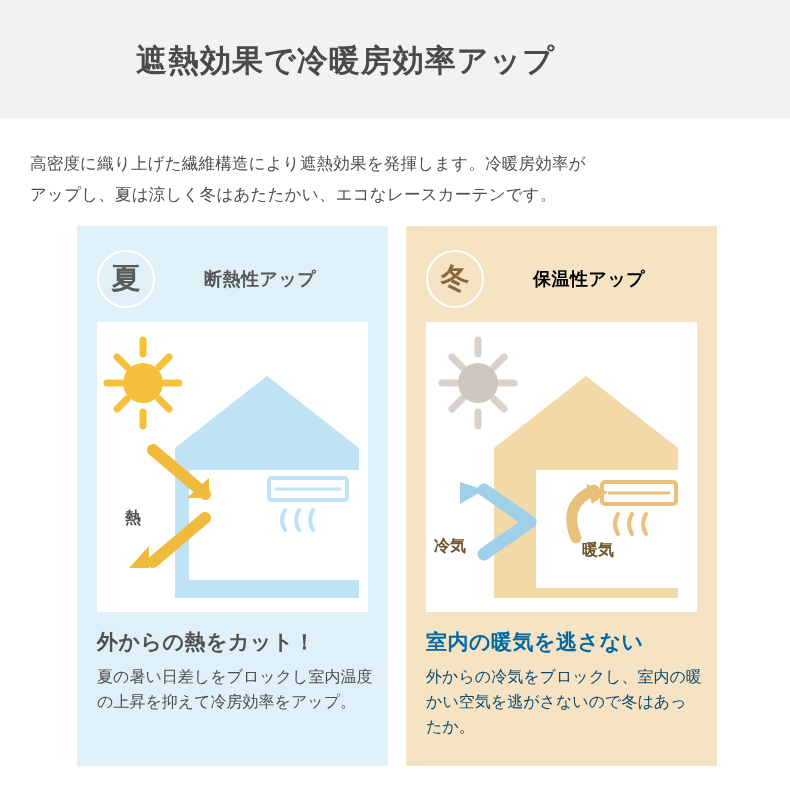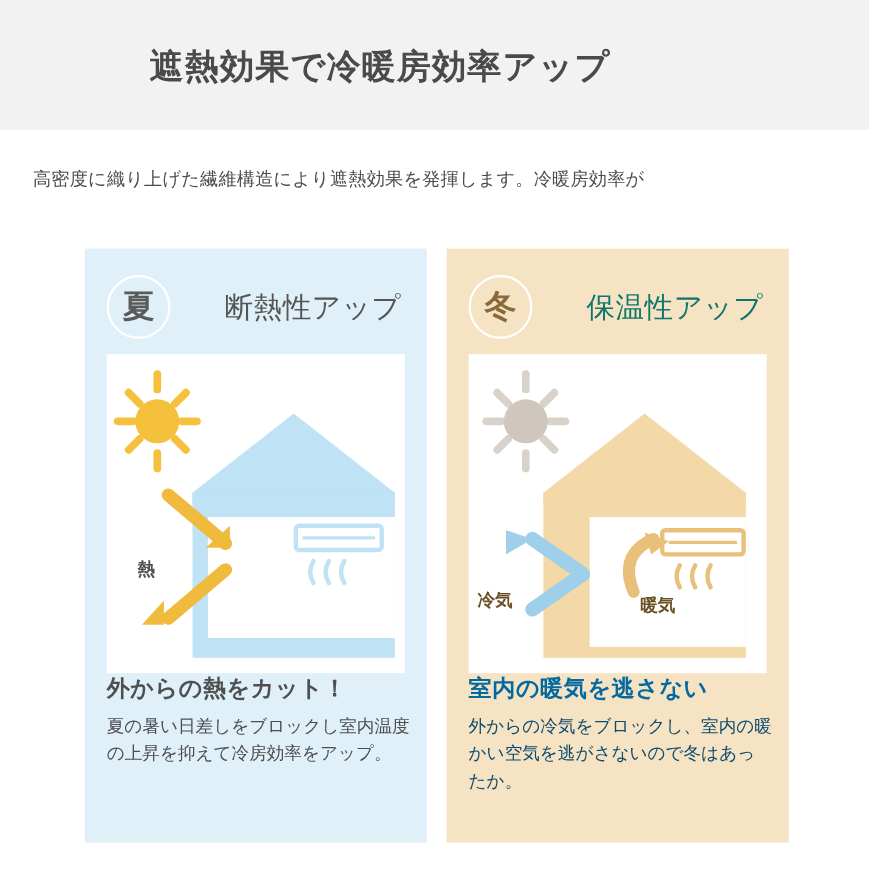--- a/index.html
+++ b/index.html
@@ -86,37 +86,38 @@
     align-items: center;
     justify-content: center;
     font-size: 29px;
     font-weight: bold;
     color: #5a5a5a;
     box-sizing: border-box;
     flex: 0 0 auto;
   }
   .card.winter .season-badge { color: #8a6a3a; }
   .card-head-title {
-    font-size: 26px;
-    font-weight: normal;
+    font-size: 18px;
+    font-weight: bold;
     color: #555555;
     letter-spacing: 0.5px;
     padding-left: 35px;
   }
-  .card.winter .card-head-title { color: #0f766e; }
+  .card.winter .card-head-title { color: #000000; }
 
   .illus {
     margin-top: 12px;
     width: 271px;
     height: 290px;
     background: #ffffff;
     position: relative;
     overflow: hidden;
   }
   .card-footer {
+    margin-top: 16px;
   }
   .card-sub {
     font-size: 21px;
     font-weight: bold;
     color: #4f4f4f;
     letter-spacing: 0.5px;
   }
   .card.winter .card-sub { color: #0369a1; }
   .card-body {
     margin-top: 8px;
@@ -140,20 +141,21 @@
 <body>
 
 <div class="page">
 
   <div class="header-band">
     <div class="header-title">遮熱効果で冷暖房効率アップ</div>
   </div>
 
   <div class="lead">
     <div>高密度に織り上げた繊維構造により遮熱効果を発揮します。冷暖房効率が</div>
+    <div>アップし、夏は涼しく冬はあたたかい、エコなレースカーテンです。</div>
   </div>
 
   <div class="cards">
 
     <div class="card summer">
       <div class="card-head">
         <div class="season-badge">夏</div>
         <div class="card-head-title">断熱性アップ</div>
       </div>
 

